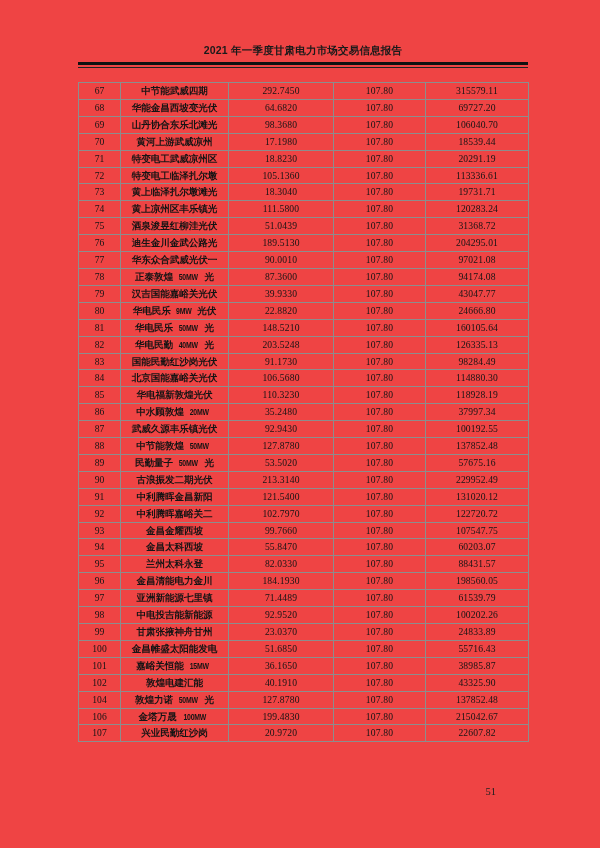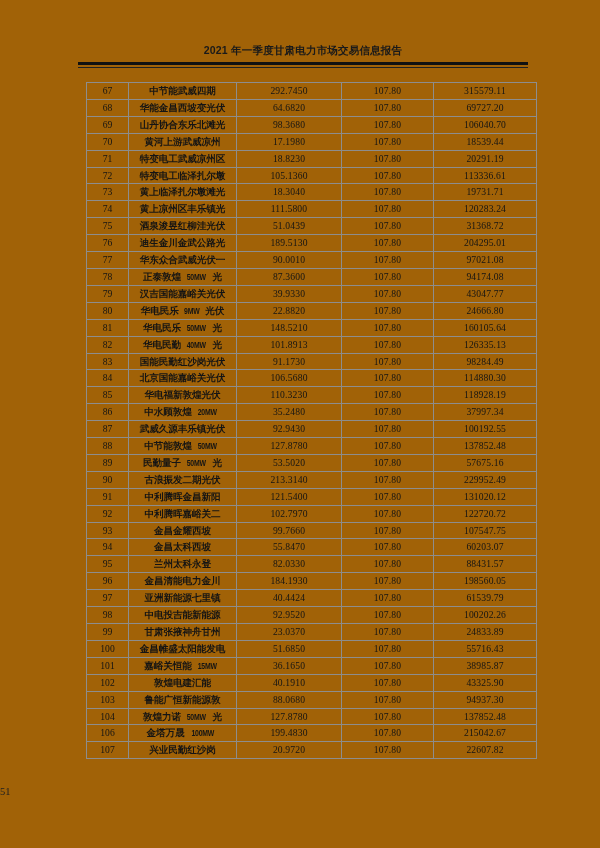--- a/index.html
+++ b/index.html
@@ -7,21 +7,21 @@
     padding: 0;
     background: #8a8a8a;
   }
   body {
     font-family: "Liberation Serif", "DejaVu Serif", serif;
   }
   .page {
     position: relative;
     width: 600px;
     height: 848px;
-    background: #a16207;
+    background: #ef4444;
     overflow: hidden;
     box-sizing: border-box;
   }
   .page-inner {
     position: absolute;
     left: 0; top: 0;
     width: 600px;
     height: 848px;
   }
 
@@ -55,21 +55,20 @@
     height: 1px;
     background: #222222;
   }
 
   
   .tbl-wrap {
     position: absolute;
     left: 78px;
     top: 82px;
     width: 450px;
-    margin-left: 8px;
   }
   table.data {
     border-collapse: collapse;
     width: 450px;
     table-layout: fixed;
     color: #141414;
   }
   table.data td {
     border: 0.8px solid #8d8d8d;
     height: 15.9px;
@@ -111,21 +110,21 @@
     transform-origin: center;
     letter-spacing: -0.3px;
   }
 
   
   .pagenum {
     position: absolute;
     left: 0;
     top: 786px;
     width: 496px;
-    text-align: left;
+    text-align: right;
     font-family: "Liberation Serif", "DejaVu Serif", serif;
     font-size: 10.5px;
     color: #202020;
   }
 </style>
 </head>
 <body>
 
 <div class="page">
   <div class="page-inner">
@@ -246,21 +245,21 @@
             <tr>
               <td class="idx">81</td>
               <td class="name">华电民乐 <span class="unit">50MW</span> <span>光</span></td>
               <td class="num">148.5210</td>
               <td class="num">107.80</td>
               <td class="num">160105.64</td>
             </tr>
             <tr>
               <td class="idx">82</td>
               <td class="name">华电民勤 <span class="unit">40MW</span> <span>光</span></td>
-              <td class="num">101.8913</td>
+              <td class="num">203.5248</td>
               <td class="num">107.80</td>
               <td class="num">126335.13</td>
             </tr>
             <tr>
               <td class="idx">83</td>
               <td class="name">国能民勤红沙岗光伏</td>
               <td class="num">91.1730</td>
               <td class="num">107.80</td>
               <td class="num">98284.49</td>
             </tr>
@@ -351,21 +350,21 @@
             <tr>
               <td class="idx">96</td>
               <td class="name">金昌清能电力金川</td>
               <td class="num">184.1930</td>
               <td class="num">107.80</td>
               <td class="num">198560.05</td>
             </tr>
             <tr>
               <td class="idx">97</td>
               <td class="name">亚洲新能源七里镇</td>
-              <td class="num">40.4424</td>
+              <td class="num">71.4489</td>
               <td class="num">107.80</td>
               <td class="num">61539.79</td>
             </tr>
             <tr>
               <td class="idx">98</td>
               <td class="name">中电投吉能新能源</td>
               <td class="num">92.9520</td>
               <td class="num">107.80</td>
               <td class="num">100202.26</td>
             </tr>
@@ -391,27 +390,20 @@
               <td class="num">38985.87</td>
             </tr>
             <tr>
               <td class="idx">102</td>
               <td class="name">敦煌电建汇能</td>
               <td class="num">40.1910</td>
               <td class="num">107.80</td>
               <td class="num">43325.90</td>
             </tr>
             <tr>
-              <td class="idx">103</td>
-              <td class="name">鲁能广恒新能源敦</td>
-              <td class="num">88.0680</td>
-              <td class="num">107.80</td>
-              <td class="num">94937.30</td>
-            </tr>
-            <tr>
               <td class="idx">104</td>
               <td class="name">敦煌力诺 <span class="unit">50MW</span> <span>光</span></td>
               <td class="num">127.8780</td>
               <td class="num">107.80</td>
               <td class="num">137852.48</td>
             </tr>
             <tr>
               <td class="idx">106</td>
               <td class="name">金塔万晟 <span class="unit">100MW</span></td>
               <td class="num">199.4830</td>

